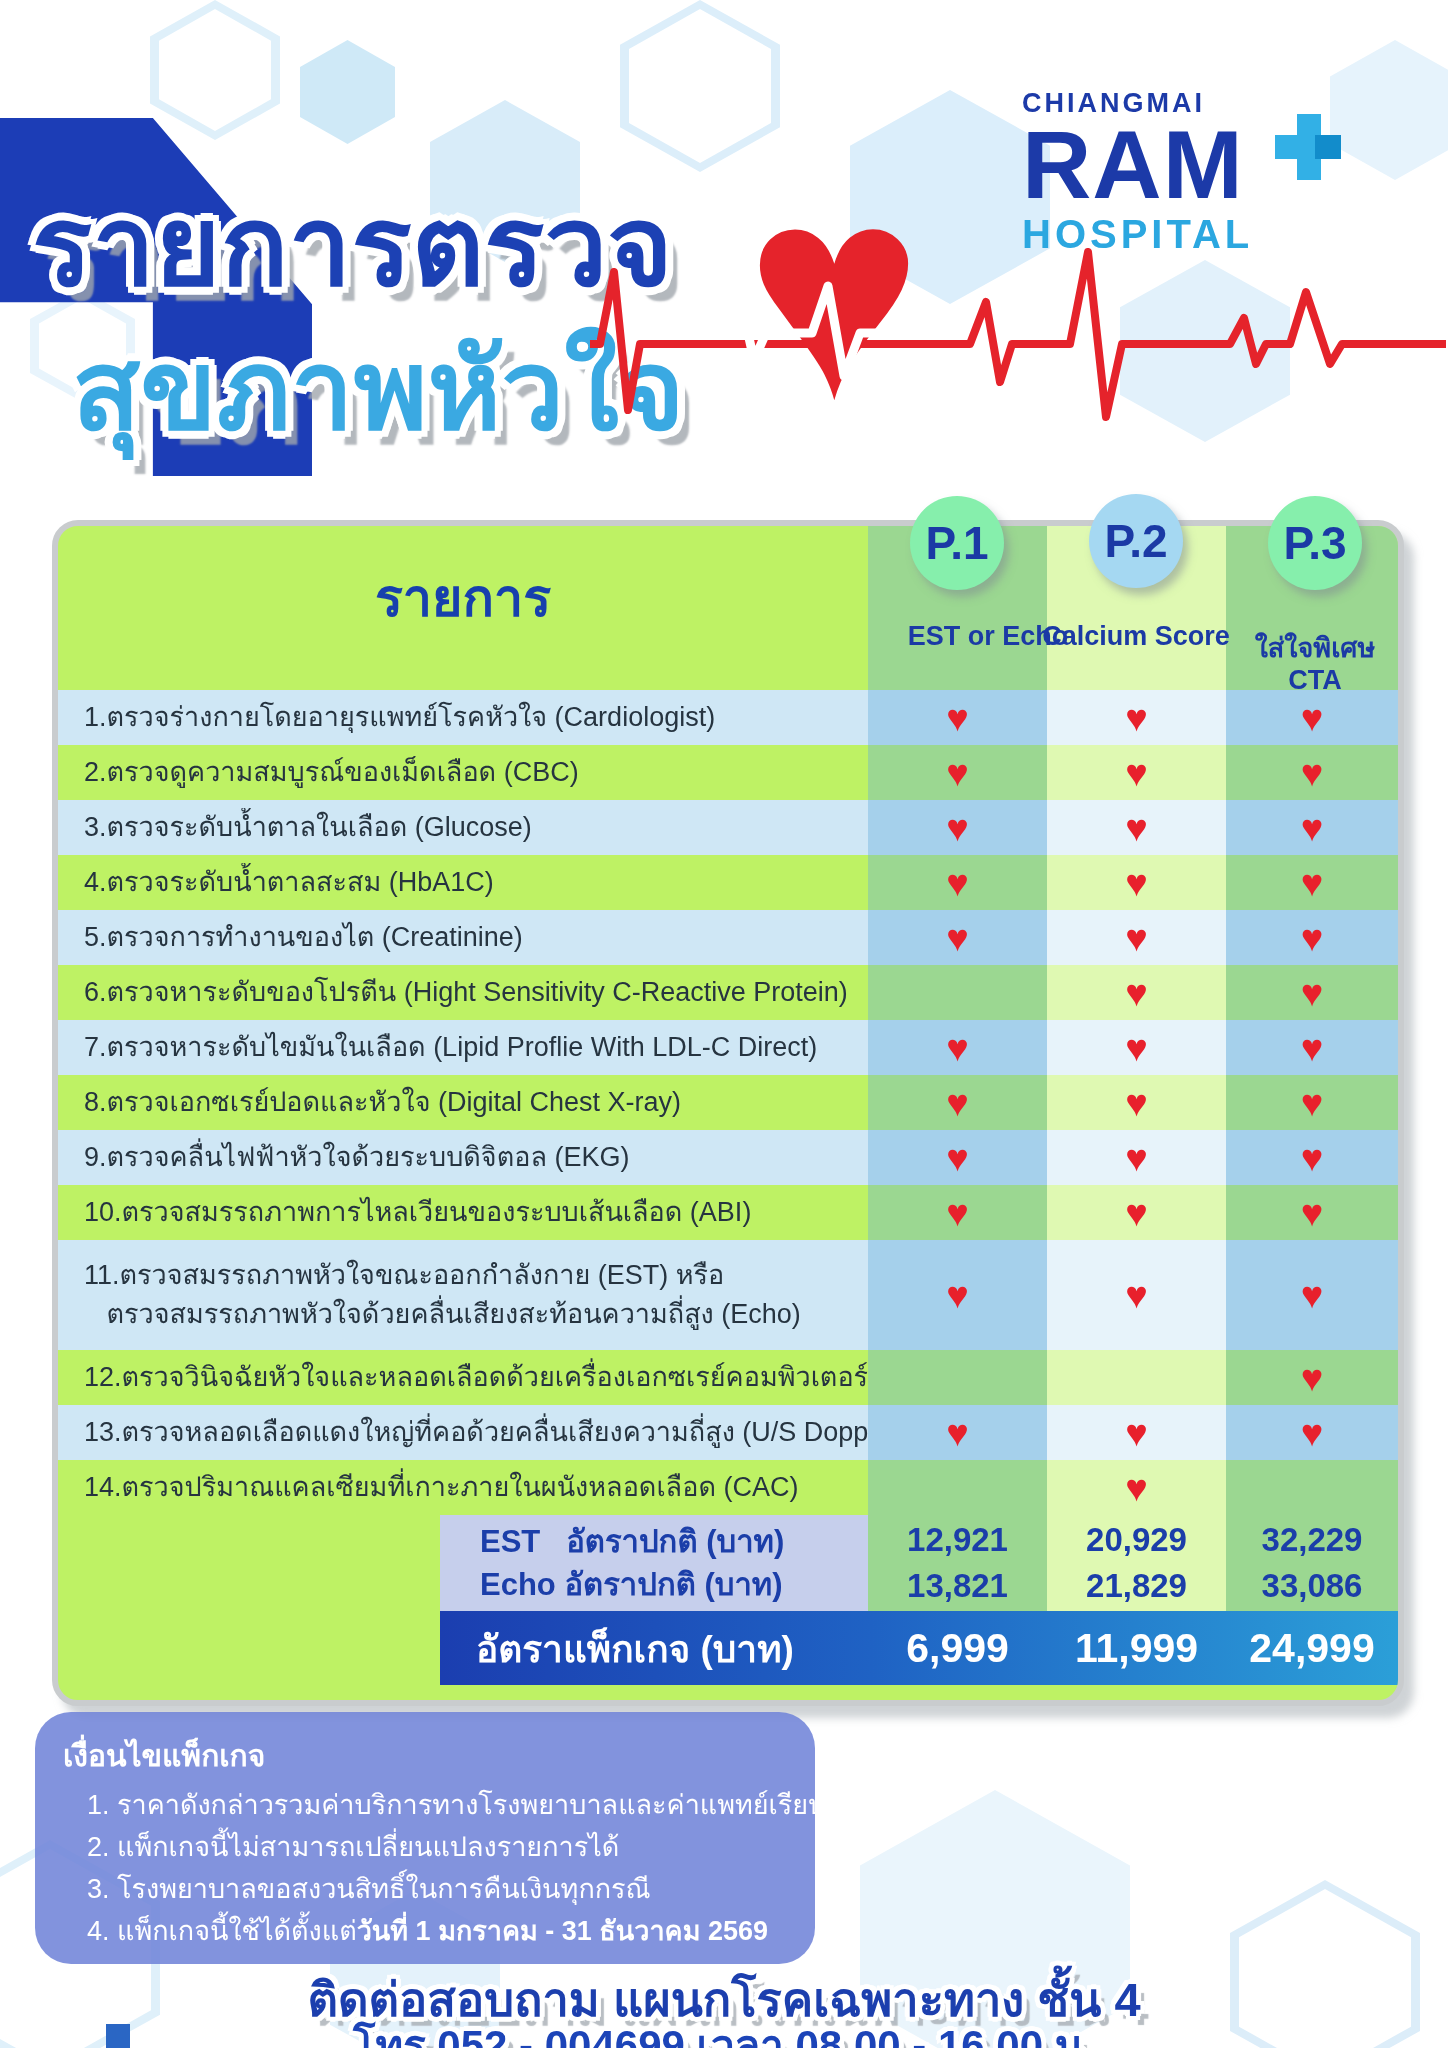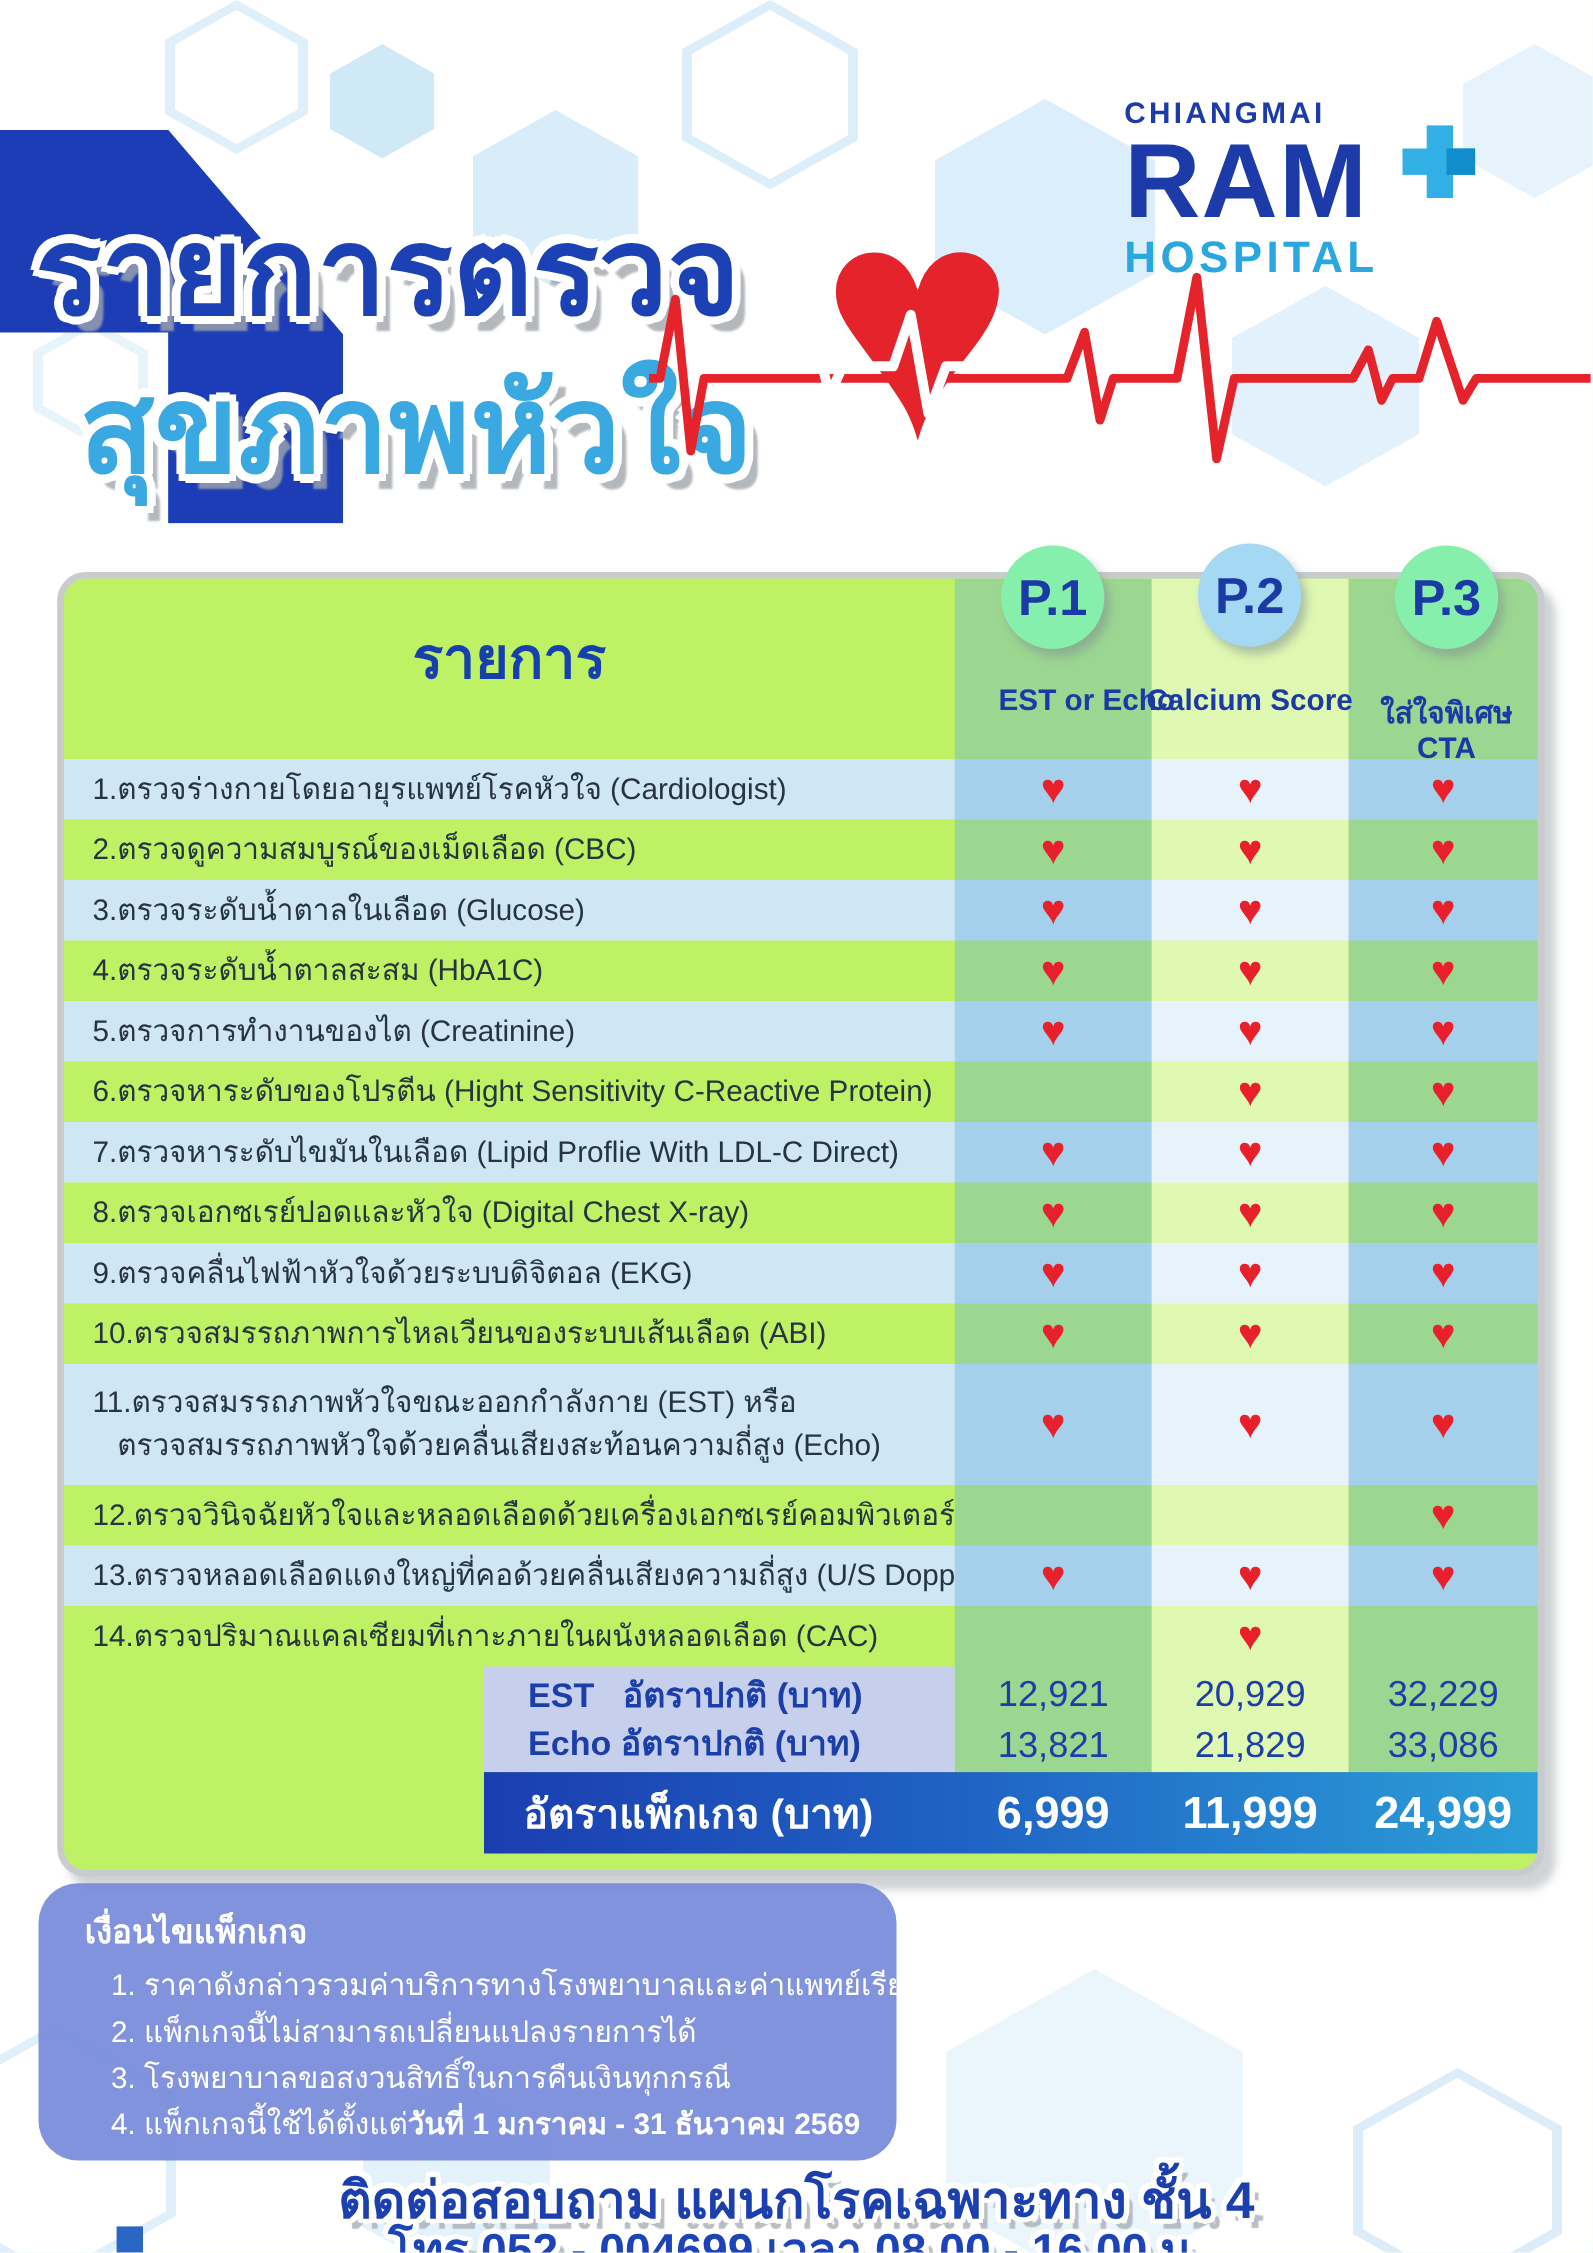--- a/index.html
+++ b/index.html
@@ -58,21 +58,21 @@
   .check-cell{width:179px;display:flex;justify-content:center;align-items:center;
     position:relative;z-index:2;}
   .check-cell:last-child{width:172px;}
   .heart{color:#e8202c;font-size:38px;line-height:1;}
 
   .price-block{margin-left:382px;width:958px;height:96px;display:flex;position:relative;z-index:2;}
   .price-label-box{width:428px;background:#c6cfec;display:flex;flex-direction:column;
     justify-content:center;padding-left:40px;box-sizing:border-box;color:#1b3ea9;
     font-weight:bold;font-size:31px;line-height:1.4;white-space:pre;}
   .price-cell{width:179px;display:flex;flex-direction:column;justify-content:center;
-    align-items:center;color:#1b3ea9;font-weight:normal;font-size:33px;line-height:1.4;}
+    align-items:center;color:#1b3ea9;font-weight:bold;font-size:33px;line-height:1.4;}
   .price-cell:last-child{width:172px;}
 
   .package-bar{margin-left:382px;width:958px;height:74px;display:flex;align-items:center;
     background:linear-gradient(90deg,#1b3eb0 0%,#1f62c4 45%,#2b9fd8 100%);
     position:relative;z-index:3;}
   .package-label{width:428px;padding-left:36px;box-sizing:border-box;color:#fff;
     font-weight:bold;font-size:37px;white-space:nowrap;}
   .package-cell{width:179px;text-align:center;color:#fff;font-weight:bold;font-size:41px;}
   .package-cell:last-child{width:172px;}
 
@@ -80,21 +80,21 @@
   .badge-circle{position:absolute;width:94px;height:94px;border-radius:50%;background:#86efac;
     display:flex;align-items:center;justify-content:center;color:#1b3aa5;font-weight:bold;
     font-size:46px;box-shadow:5px 7px 9px rgba(125,135,145,.5);z-index:5;}
   .badge-circle.blue{background:#a5d8f2;}
   .col-sub{position:absolute;width:220px;text-align:center;color:#1b3aa5;font-weight:bold;
     font-size:27px;line-height:1.2;z-index:5;}
 
   
   .conditions{position:absolute;left:35px;top:1712px;width:780px;height:252px;
     background:rgba(113,132,216,.88);border-radius:36px;box-sizing:border-box;
-    padding:20px 42px;color:#fff;}
+    padding:20px 28px;color:#fff;}
   .cond-title{font-weight:bold;font-size:30px;margin-bottom:6px;}
   .cond-item{font-size:27px;line-height:1.55;margin-left:24px;white-space:nowrap;}
   .cond-bold{font-weight:bold;}
 
   
   .contact1,.contact2{position:absolute;left:0;width:1448px;text-align:center;font-weight:bold;
     white-space:nowrap;
     text-shadow:-4px -4px 0 #fff,4px -4px 0 #fff,-4px 4px 0 #fff,4px 4px 0 #fff,
       -5px 0 0 #fff,5px 0 0 #fff,0 -5px 0 #fff,0 5px 0 #fff,8px 9px 1px rgba(168,174,180,.8);}
   .contact1{top:1962px;font-size:47px;color:#1c3fae;}

